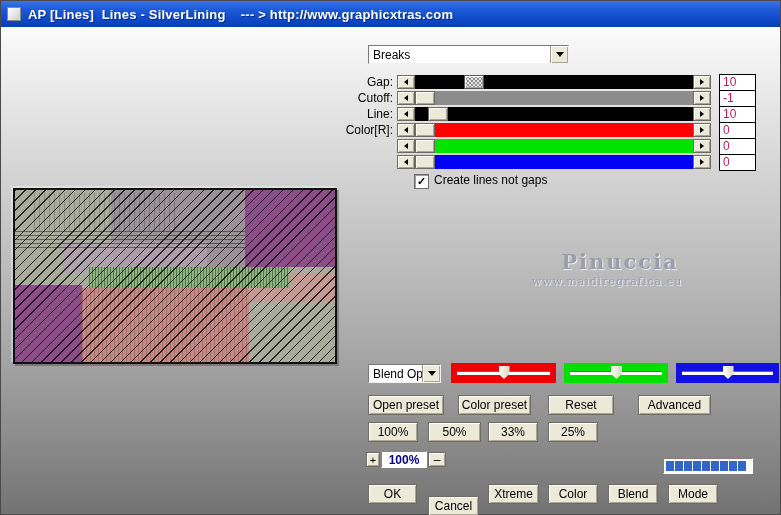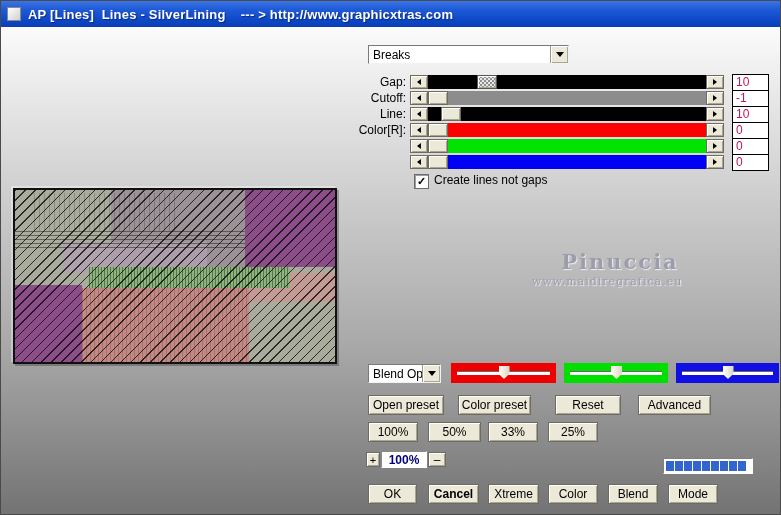--- a/index.html
+++ b/index.html
@@ -33,21 +33,21 @@
   .btn{position:absolute;height:20px;background:#ece9d8;border:1px solid #6e6c60;
     box-shadow:inset 1px 1px 0 #ffffff,inset -1px -1px 0 #a9a695;
     display:flex;align-items:center;justify-content:center;font-size:12px;color:#000;box-sizing:border-box;cursor:default;}
   .combo{position:absolute;height:19px;background:#fff;border:1px solid #7a7a7a;border-right-color:#f2f2f2;border-bottom-color:#f2f2f2;box-sizing:border-box;display:flex;}
   .combo-text{flex:1;font-size:12px;color:#000;padding:2px 0 0 4px;white-space:nowrap;overflow:hidden;}
   .combo-btn{width:17px;background:#ece9d8;border-left:1px solid #9a9788;box-shadow:inset 1px 1px 0 #fff,inset -1px -1px 0 #a9a695;display:flex;align-items:center;justify-content:center;flex:0 0 auto;}
   .tri-down{width:0;height:0;border-left:4px solid transparent;border-right:4px solid transparent;border-top:5px solid #000;}
   .tri-left{width:0;height:0;border-top:3px solid transparent;border-bottom:3px solid transparent;border-right:4px solid #000;}
   .tri-right{width:0;height:0;border-top:3px solid transparent;border-bottom:3px solid transparent;border-left:4px solid #000;}
   
-  .slider-row{position:absolute;left:348px;width:420px;height:14px;}
+  .slider-row{position:absolute;left:335px;width:420px;height:14px;}
   .slider-label{position:absolute;left:0;top:0;width:57px;height:14px;text-align:right;font-size:12px;line-height:14px;color:#000;}
   .arrow-btn{position:absolute;top:0;width:18px;height:14px;background:#ece9d8;border:1px solid #6e6c60;box-shadow:inset 1px 1px 0 #fff,inset -1px -1px 0 #a9a695;box-sizing:border-box;display:flex;align-items:center;justify-content:center;}
   .arrow-btn.l{left:61px;} .arrow-btn.r{left:357px;}
   .track{position:absolute;left:79px;top:0;width:278px;height:14px;background:#000;}
   .thumb{position:absolute;top:0;width:20px;height:14px;background:#ece9d8;border:1px solid #6e6c60;box-shadow:inset 1px 1px 0 #fff,inset -1px -1px 0 #a9a695;box-sizing:border-box;}
   .thumb.checker{background:repeating-conic-gradient(#8f8f8f 0% 25%,#e6e6e6 0% 50%) 0 0/4px 4px;border-color:#555;}
   .value-box{position:absolute;left:383px;top:-1px;width:32px;height:15px;background:#fff;border:1px solid #000;font-size:12px;line-height:15px;padding-left:3px;color:#be185d;box-sizing:content-box;}
   
   .checkbox{position:absolute;left:413px;top:147px;width:13px;height:13px;background:#fff;border:1px solid #6a6a6a;box-shadow:inset 1px 1px 0 #9f9f9f;font-size:11px;line-height:12px;text-align:center;font-weight:bold;color:#000;}
   .checkbox-label{position:absolute;left:433px;top:146px;font-size:12px;color:#000;}
@@ -204,21 +204,21 @@
       <div class="groove"></div>
       <div class="pointer"></div>
     </div>
     <div class="channel" style="left: 675px; width: 103px; background: rgb(16, 16, 228);">
       <div class="groove"></div>
       <div class="pointer"></div>
     </div>
 
     <div class="btn" style="left:367px;top:368px;width:76px;">Open preset</div>
     <div class="btn" style="left:457px;top:368px;width:73px;">Color preset</div>
-    <div class="btn" style="left:547px;top:368px;width:66px;margin-left:7px;">Reset</div>
+    <div class="btn" style="left:547px;top:368px;width:66px;">Reset</div>
     <div class="btn" style="left:637px;top:368px;width:73px;">Advanced</div>
 
     <div class="btn" style="left:367px;top:395px;width:50px;">100%</div>
     <div class="btn" style="left:427px;top:395px;width:53px;">50%</div>
     <div class="btn" style="left:487px;top:395px;width:50px;">33%</div>
     <div class="btn" style="left:547px;top:395px;width:50px;">25%</div>
 
     <div class="btn zoom-plus">+</div>
     <div class="zoom-value">100%</div>
     <div class="btn zoom-minus">–</div>
@@ -229,20 +229,20 @@
         <div class="pseg" style="background: rgb(51, 102, 204);"></div>
         <div class="pseg" style="background: rgb(51, 102, 204);"></div>
         <div class="pseg" style="background: rgb(51, 102, 204);"></div>
         <div class="pseg" style="background: rgb(51, 102, 204);"></div>
         <div class="pseg" style="background: rgb(51, 102, 204);"></div>
         <div class="pseg" style="background: rgb(51, 102, 204);"></div>
         <div class="pseg" style="background: rgb(51, 102, 204);"></div>
       </div>
 
     <div class="btn" style="left:367px;top:457px;width:49px;">OK</div>
-    <div class="btn" style="left:427px;top:457px;width:51px;font-weight:bold;">Cancel</div>
+    <div class="btn" style="left:427px;top:469px;width:51px;">Cancel</div>
     <div class="btn" style="left:487px;top:457px;width:51px;">Xtreme</div>
     <div class="btn" style="left:547px;top:457px;width:50px;">Color</div>
     <div class="btn" style="left:607px;top:457px;width:50px;">Blend</div>
     <div class="btn" style="left:667px;top:457px;width:50px;">Mode</div>
 
   </div>
 </div>
 
 </body></html>

